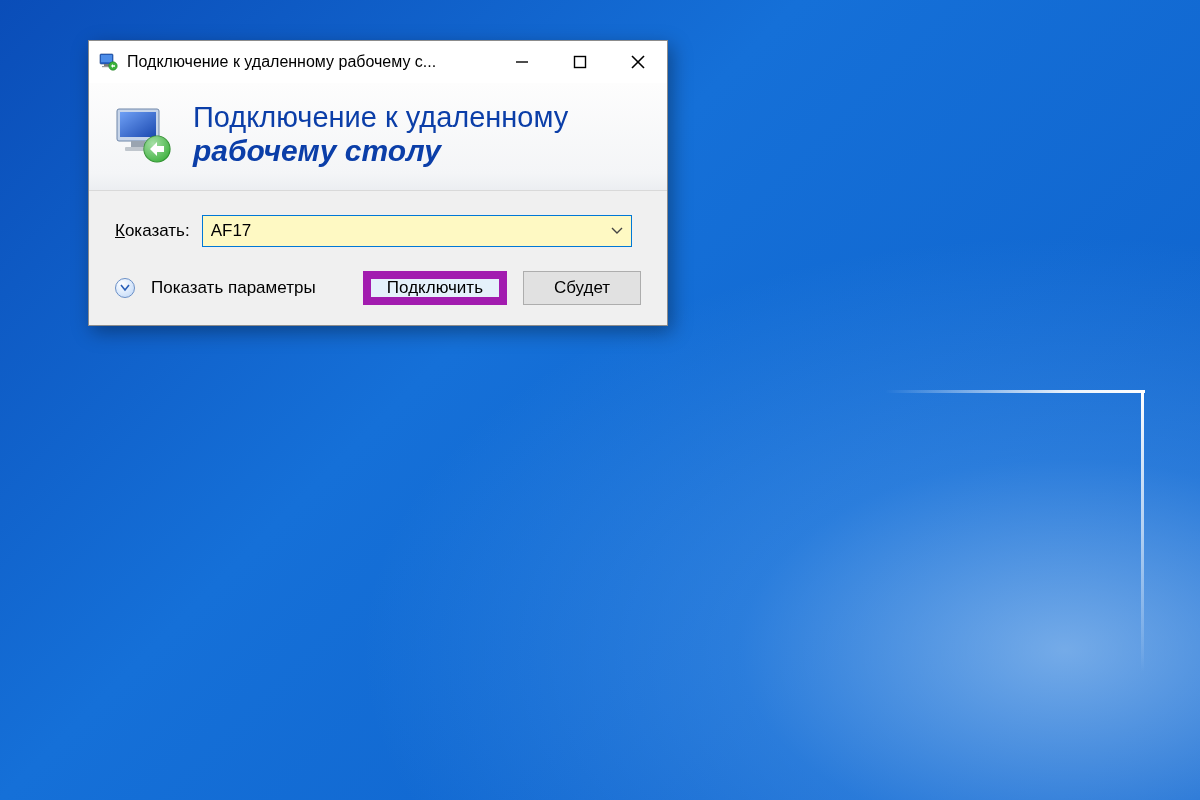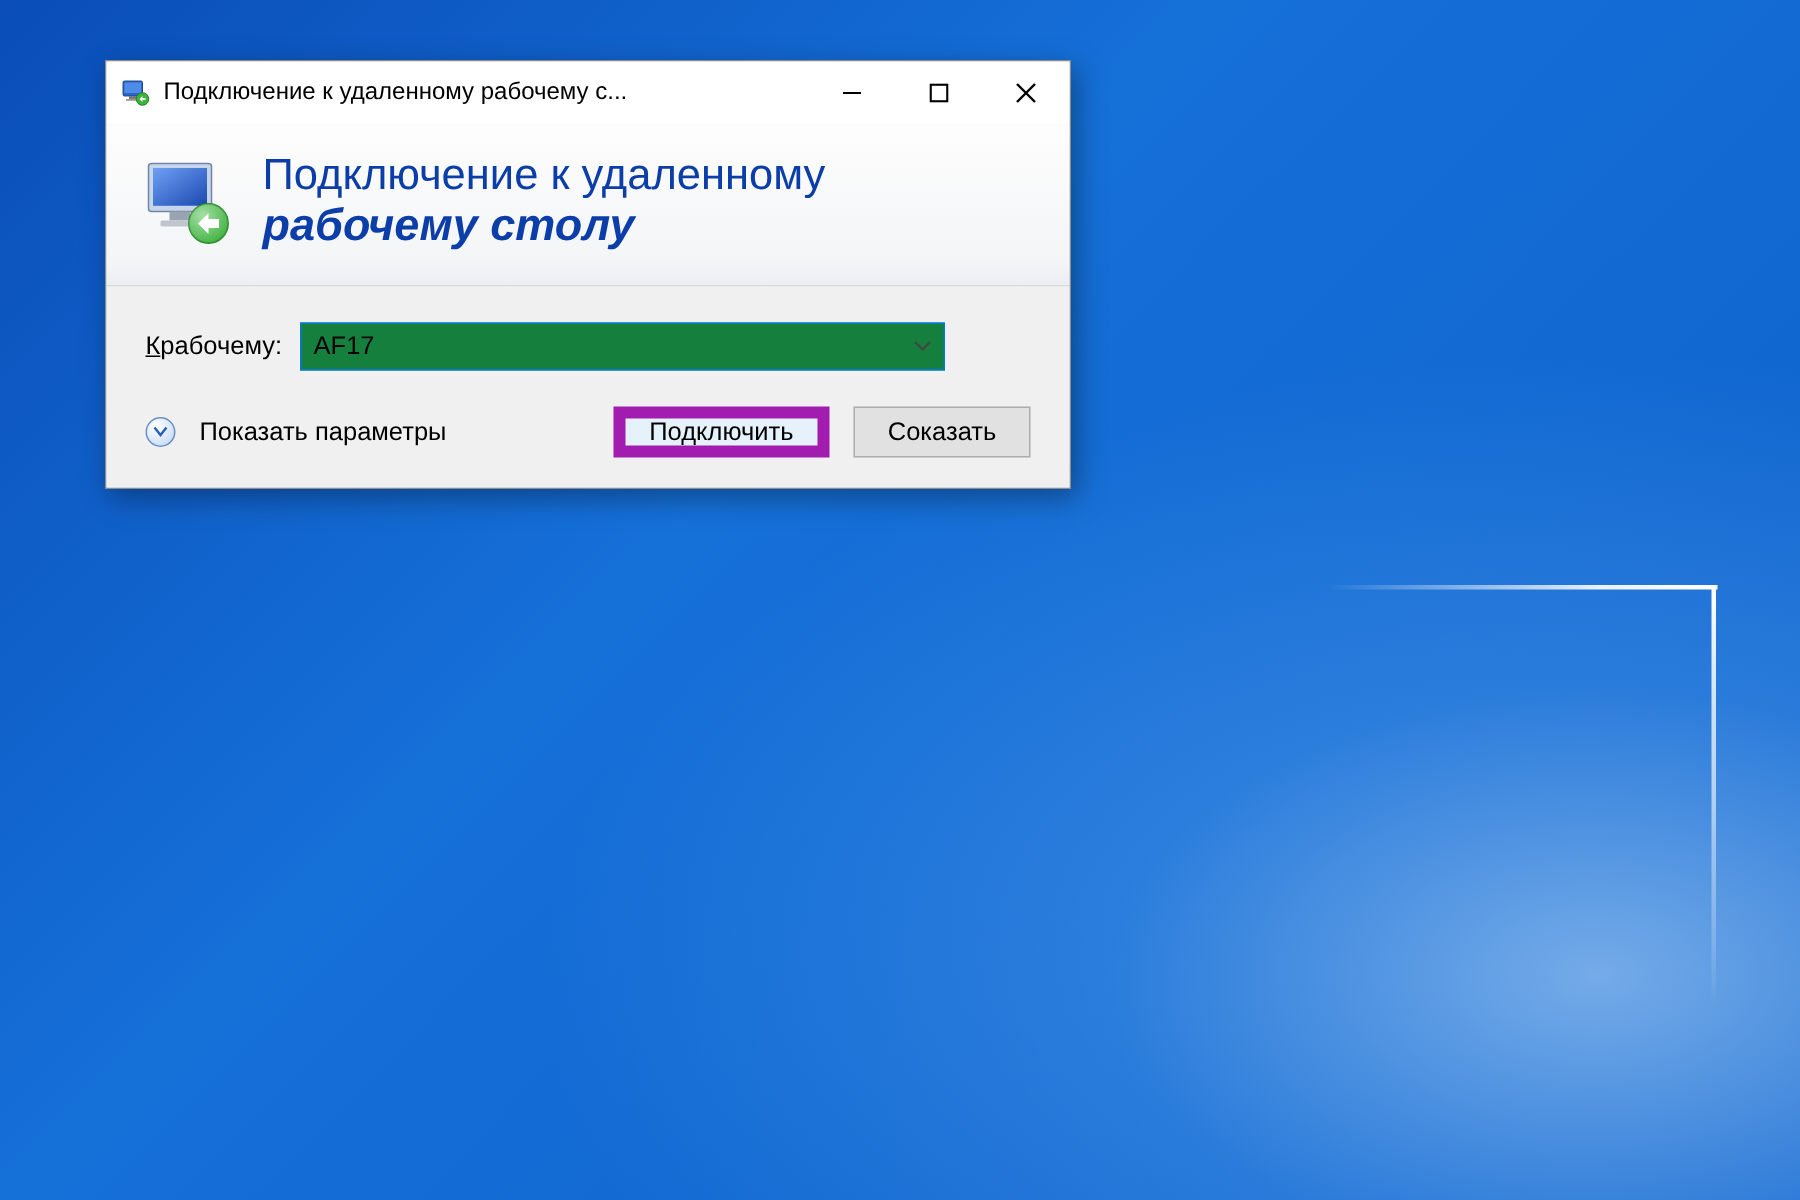--- a/index.html
+++ b/index.html
@@ -15,22 +15,22 @@
 }
 .desktop-beam {
   position: absolute; right: 55px; top: 390px; width: 260px; height: 3px;
   background: linear-gradient(90deg, rgba(255,255,255,0) 0%, rgba(255,255,255,0.9) 70%, rgba(255,255,255,1) 100%);
 }
 .desktop-beam2 {
   position: absolute; right: 56px; top: 392px; width: 3px; height: 280px;
   background: linear-gradient(180deg, rgba(255,255,255,1) 0%, rgba(255,255,255,0.6) 50%, rgba(255,255,255,0) 100%);
 }
 .window {
-  position: absolute; left: 70px; top: 40px;
-  width: 644px; background: #f0f0f0;
+  position: absolute; left: 88px; top: 40px;
+  width: 580px; background: #f0f0f0;
   border: 1px solid #8c8c8c;
   box-shadow: 4px 6px 18px rgba(0,0,0,0.35);
 }
 .titlebar {
   height: 42px; background: #ffffff;
   display: flex; align-items: center;
   padding-left: 10px;
 }
 .title-icon { width: 20px; height: 20px; margin-right: 8px; }
 .title-text { font-size: 16px; color: #000; flex: 0 0 auto; }
@@ -53,21 +53,21 @@
 .header-line2 { font-size: 30px; font-weight: 700; font-style: italic; }
 .body-area {
   background: #f0f0f0; padding: 24px 26px 20px 26px;
 }
 .row { display: flex; align-items: center; margin-bottom: 18px; }
 .lbl { font-size: 17px; color: #000; }
 .lbl .ul { text-decoration: underline; }
 .combo {
   position: relative; flex: 0 0 auto; margin-left: 12px;
   width: 430px; height: 32px;
-  border: 1px solid #0078d7; background: #15803d;
+  border: 1px solid #0078d7; background: #fef9c3;
   display: flex; align-items: center;
 }
 .combo-input {
   flex: 1; border: none; outline: none; font-size: 17px;
   padding: 4px 8px; background: transparent; font-family: inherit;
 }
 .combo-caret {
   width: 28px; height: 100%; display: flex; align-items: center; justify-content: center;
 }
 .info { font-size: 17px; color: #000; line-height: 1.45; margin-bottom: 22px; }
@@ -160,21 +160,21 @@
     </span>
     <div class="header-text">
       <div class="header-line1">Подключение к удаленному</div>
       <div class="header-line2">рабочему столу</div>
     </div>
   </div>
 
   <div class="body-area">
 
     <div class="row">
-      <span class="lbl"><span class="ul">К</span><span>рабочему:</span></span>
+      <span class="lbl"><span class="ul">К</span><span>оказать:</span></span>
       <div class="combo">
         <input class="combo-input" type="text" value="AF17" style="">
         <span class="combo-caret">
           <svg width="12" height="8">
               <path d="M1 1 L6 6 L11 1" fill="none" stroke="#444" stroke-width="1.4"></path>
             </svg>
         </span>
       </div>
     </div>
 
@@ -185,18 +185,18 @@
         <svg width="10" height="8">
             <path d="M1 1 L5 6 L9 1" fill="none" stroke="#2a5fb8" stroke-width="1.6"></path>
           </svg>
       </span>
       <span class="link-text"><span class="ul">П</span><span>оказать параметры</span></span>
       <span class="footer-spacer"></span>
       <button class="btn default">
           <span><span class="ul">П</span><span>одключить</span></span>
         </button>
       <button class="btn">
-          <span><span class="ul">С</span><span>оказать</span></span>
+          <span><span class="ul">С</span><span>будет</span></span>
         </button>
     </div>
 
   </div>
 </div>
 
 </body></html>

